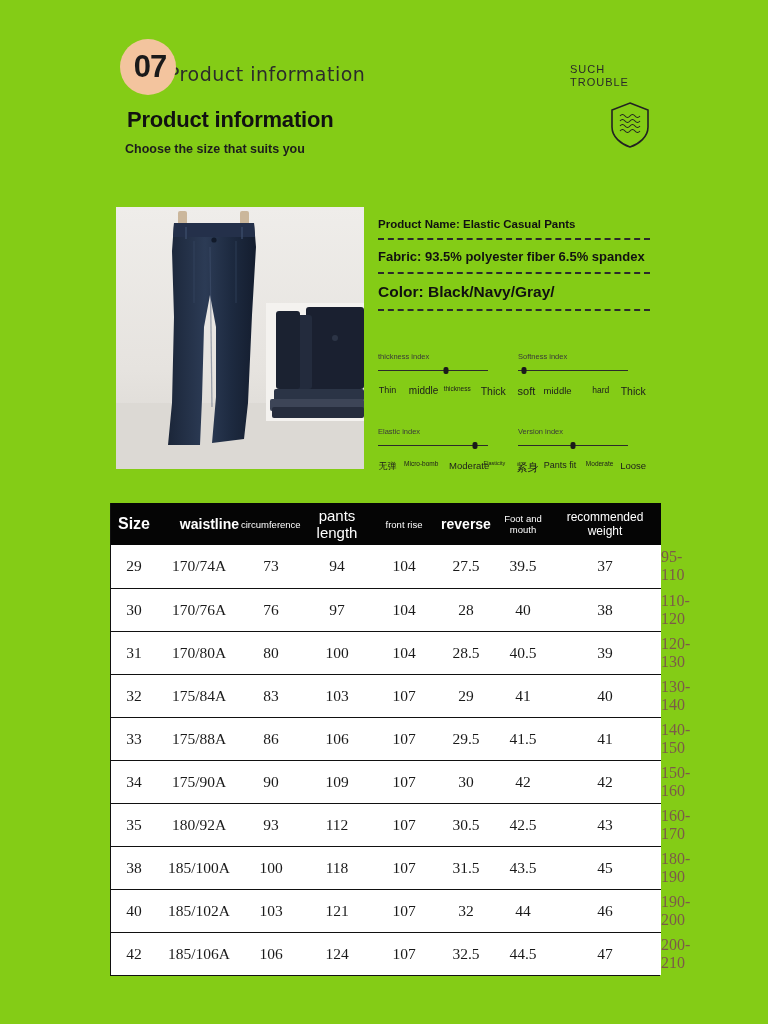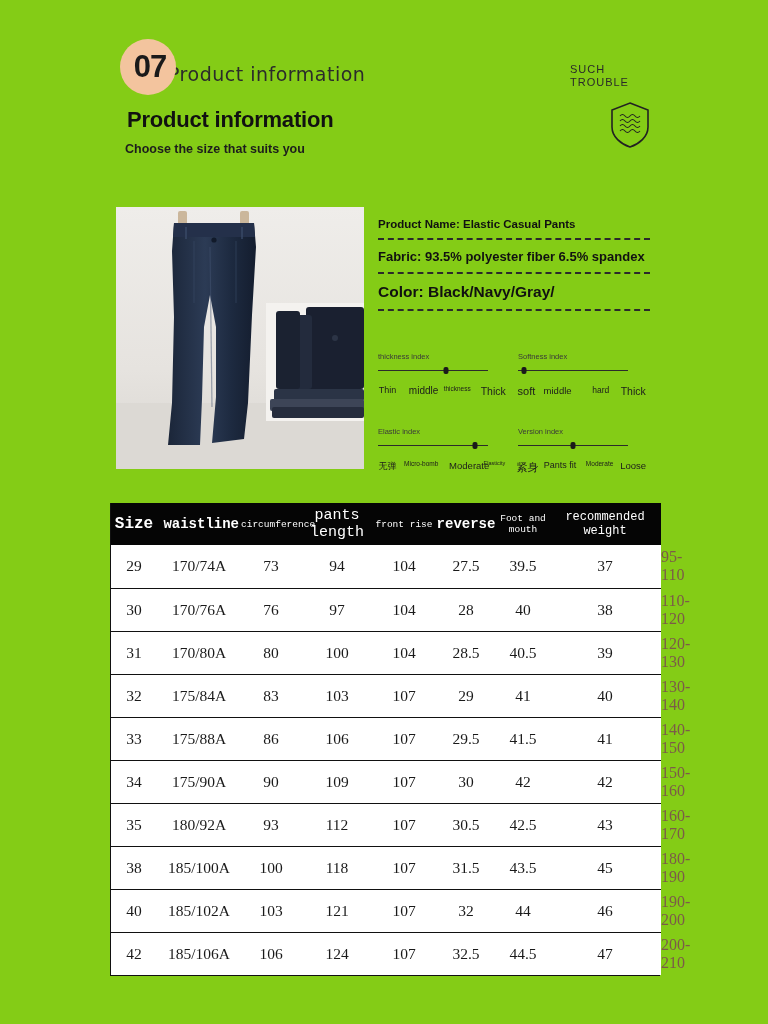--- a/index.html
+++ b/index.html
@@ -188,21 +188,21 @@
     border: 1px solid #111;
     border-top: none;
   }
   table { border-collapse: collapse; width: 100%; table-layout: fixed; }
   thead th {
     background: #050505;
     color: #fff;
     font-weight: normal;
     height: 42px;
     vertical-align: middle;
-    font-family: Liberation Mono, monospace;
+    font-family: Liberation Sans, sans-serif;
   }
   th.c0 { width: 46px; font-size: 16px; font-weight: bold; }
   th.c1 { width: 84px; font-size: 14px; font-weight: bold; text-align: right; padding-right: 2px;}
   th.c2 { width: 60px; font-size: 9.5px; text-align: left; padding-left: 0; }
   th.c3 { width: 72px; font-size: 15px; }
   th.c4 { width: 62px; font-size: 9.5px; }
   th.c5 { width: 62px; font-size: 14px; font-weight: bold; }
   th.c6 { width: 52px; font-size: 9.5px; line-height: 11px; }
   th.c7 { width: 112px; font-size: 12px; }
 

